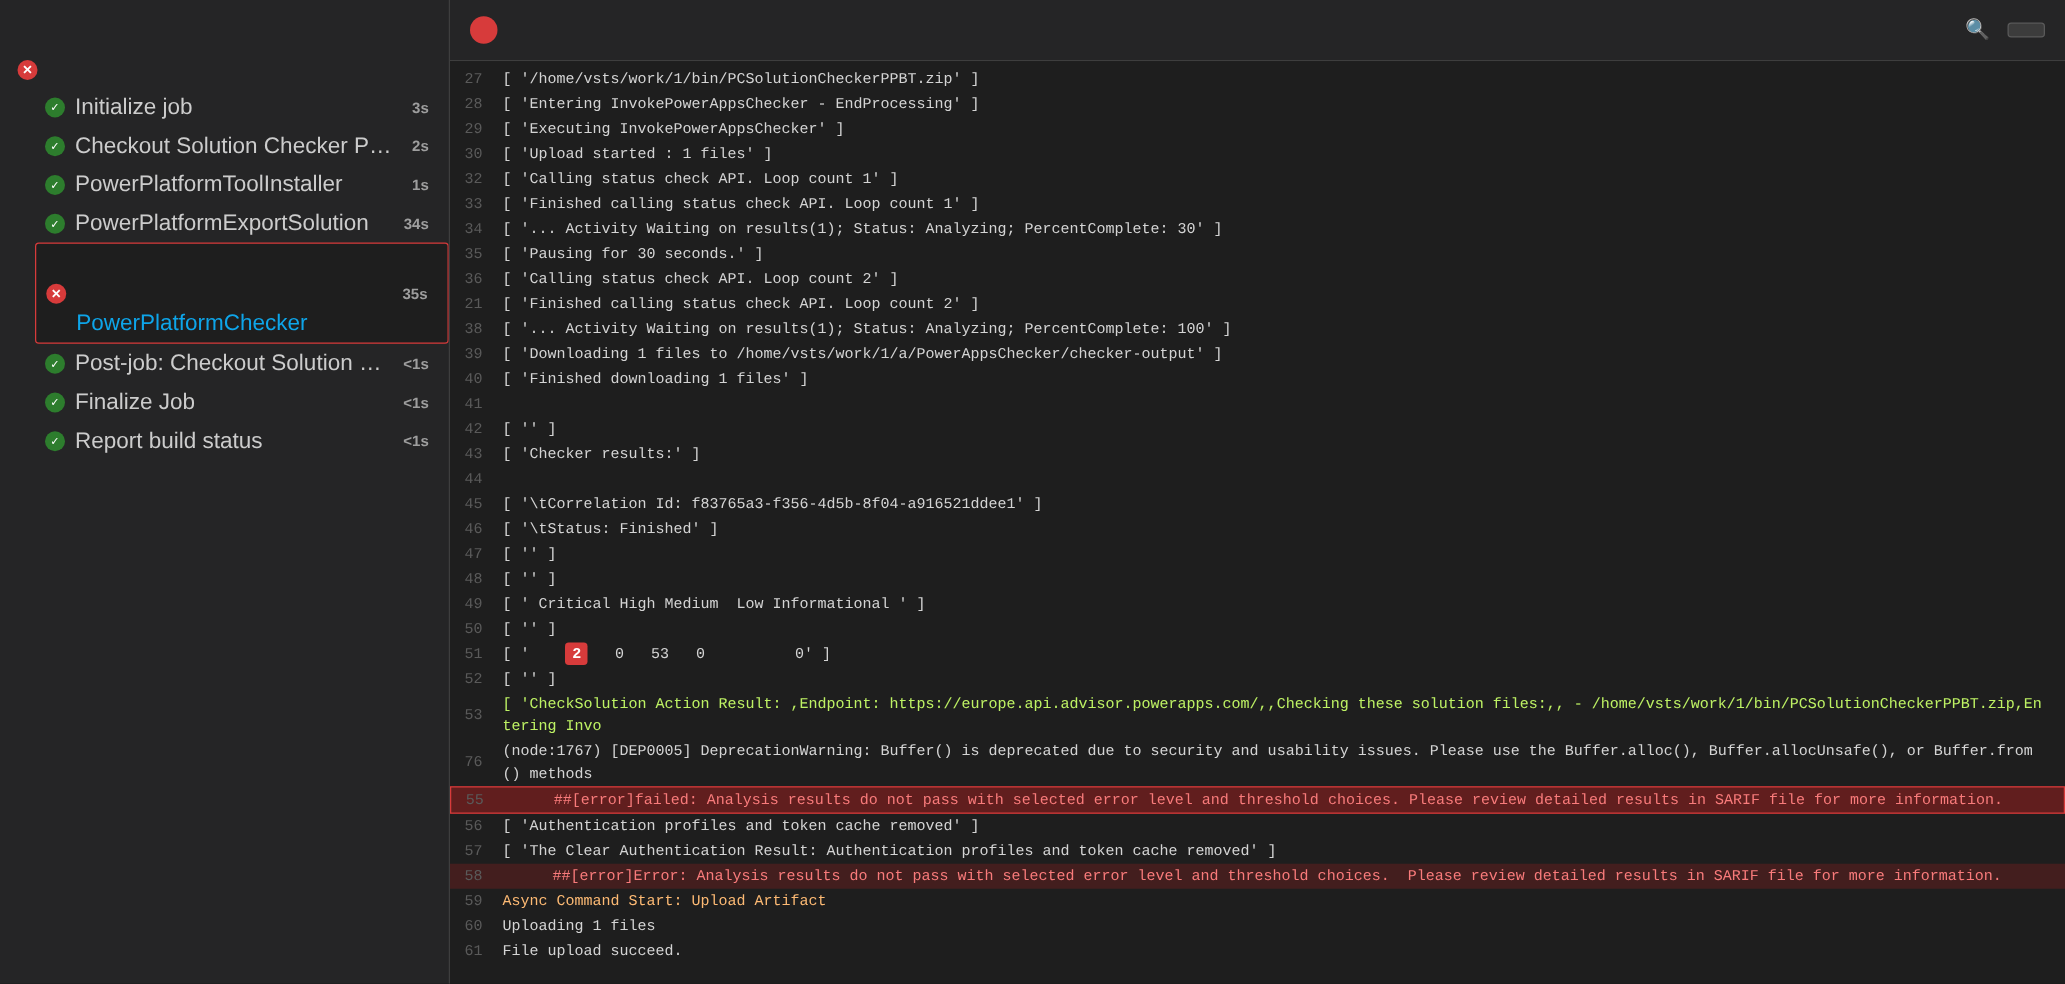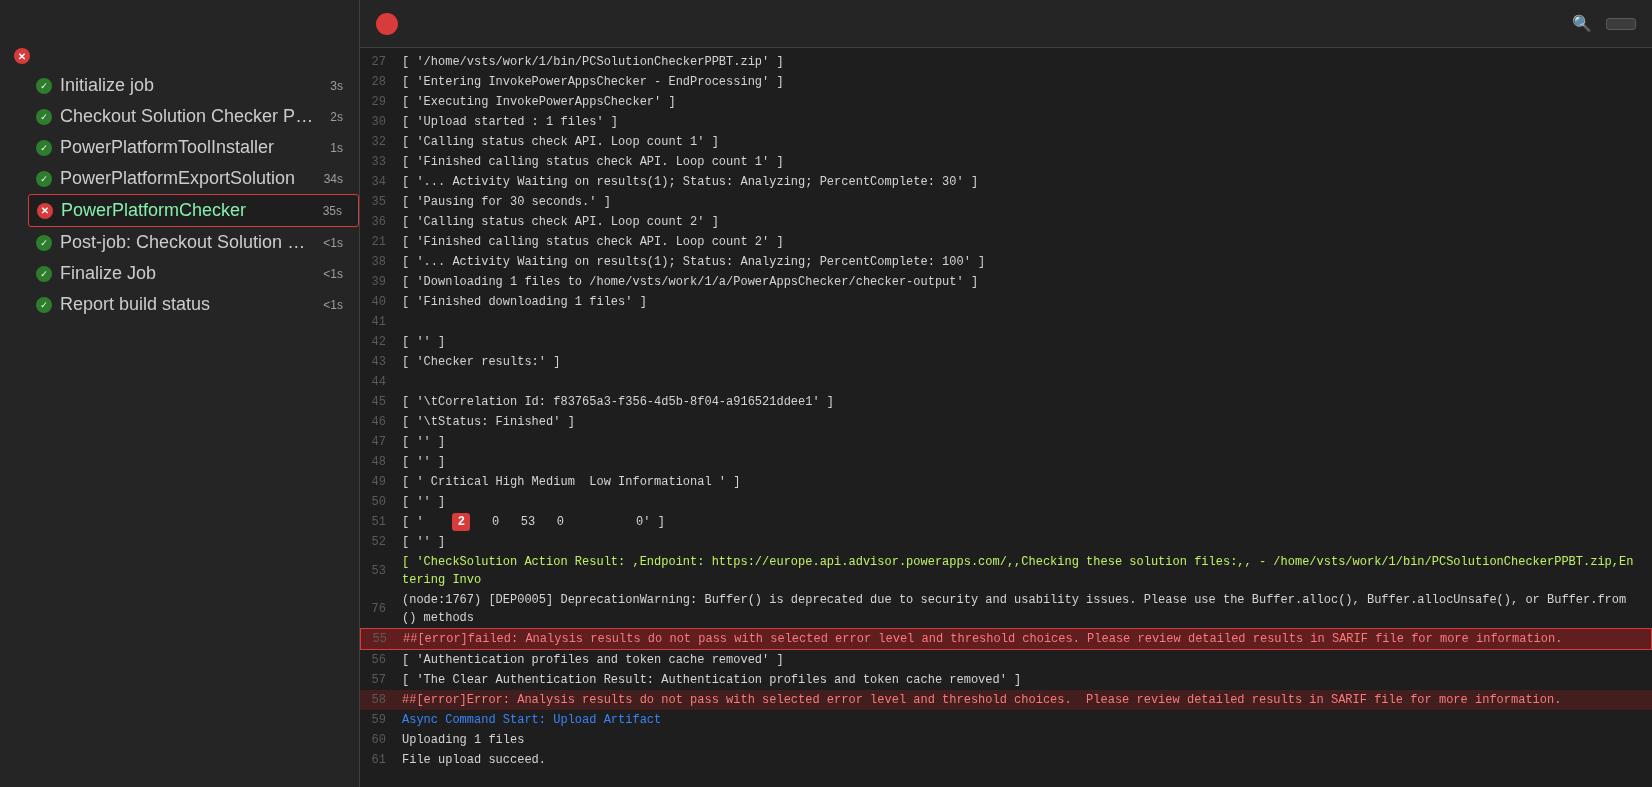--- a/index.html
+++ b/index.html
@@ -63,22 +63,22 @@
       gap: 8px;
       cursor: pointer;
       border-radius: 3px;
     }
     .job-step.active {
       background: #1e1e1e;
       border: 1.5px solid #d73b3b;
       border-radius: 3px;
     }
     .job-step .step-name { flex: 1; font-size: 18px; color: #cccccc; white-space: nowrap; overflow: hidden; text-overflow: ellipsis; }
-    .job-step.active .step-name { color: #86efac; }
-    .job-step .step-duration { font-size: 12px; color: #9e9e9e; white-space: nowrap; }
+    .job-step.active .step-name { color: #0ea5e9; margin-top: 48px; }
+    .job-step .step-duration { font-size: 12px; color: #9e9e9e; white-space: nowrap; font-weight: bold; }
 
     
     .icon-success { display: inline-flex; align-items: center; justify-content: center; width: 16px; height: 16px; border-radius: 50%; background: #2d7d2d; color: #fff; font-size: 9px; }
     .icon-error { display: inline-flex; align-items: center; justify-content: center; width: 16px; height: 16px; border-radius: 50%; background: #d73b3b; color: #fff; font-size: 10px; font-weight: bold; }
 
     
     .right-panel {
       flex: 1;
       background: #1e1e1e;
       display: flex;
@@ -139,23 +139,23 @@
     .log-line.error-line.highlighted { background: rgba(180, 30, 30, 0.45); border: 1px solid #d73b3b; }
     .line-num {
       color: #5a5a5a;
       min-width: 42px;
       text-align: right;
       padding-right: 16px;
       user-select: none;
       flex-shrink: 0;
     }
     .line-text { color: #d4d4d4; white-space: pre-wrap; word-break: break-all; }
-    .line-text.error-text { color: #f97b7b; }
+    .line-text.error-text { color: #f97b7b; margin-left: 40px; }
     .line-text.link-text { color: #bef264; }
-    .line-text.info-text { color: #3b82f6; }
+    .line-text.info-text { color: #fdba74; }
     .highlight-num {
       display: inline-block;
       background: #d73b3b;
       color: #fff;
       border-radius: 3px;
       padding: 0 5px;
       font-weight: bold;
       min-width: 18px;
       text-align: center;
     }

